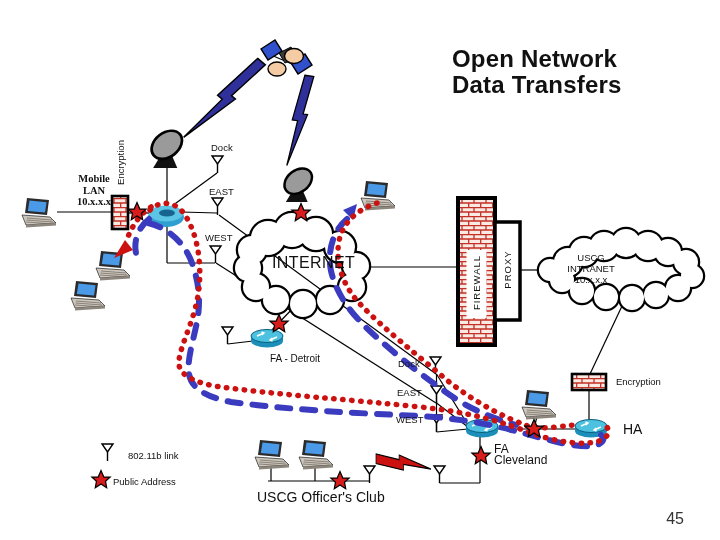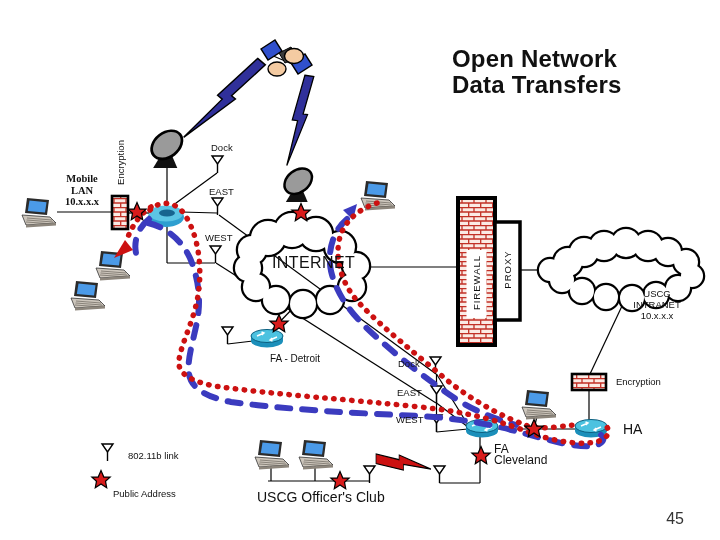--- a/index.html
+++ b/index.html
@@ -4,21 +4,21 @@
 <style>
   html,body{margin:0;padding:0;background:#888;}
   #slide{position:relative;width:720px;height:540px;background:#ffffff;overflow:hidden;
          font-family:"Liberation Sans",sans-serif;color:#111;}
   #art{position:absolute;left:0;top:0;}
   .lbl{position:absolute;font-size:9.5px;line-height:11px;color:#111;white-space:nowrap;}
   .ctr{text-align:center;}
   .rot{transform:rotate(-90deg);transform-origin:center center;text-align:center;}
   .title{position:absolute;left:452px;top:46px;width:240px;font-size:24px;line-height:26px;
          font-weight:bold;letter-spacing:.2px;}
-  .mobile{position:absolute;left:56px;top:173px;width:52px;text-align:center;
+  .mobile{position:absolute;left:68px;top:173px;width:52px;text-align:center;
           font-family:"Liberation Serif",serif;font-weight:bold;font-size:10.5px;line-height:11.5px;}
   .cloudtxt{letter-spacing:.4px;}
   .pagenum{position:absolute;left:650px;top:510px;width:34px;font-size:16px;text-align:right;color:#333;}
 </style>
 </head>
 <body>
 
 <div id="slide">
 
 <svg id="art" width="720" height="540" viewBox="0 0 720 540">
@@ -239,40 +239,40 @@
 
 <div class="lbl" style="left:211px;top:142px;">Dock</div>
 <div class="lbl" style="left:209px;top:186px;">EAST</div>
 <div class="lbl" style="left:205px;top:232px;">WEST</div>
 
 <div class="lbl cloudtxt" style="left:272px;top:257px;font-size:16px;">INTERNET</div>
 
 <div class="lbl rot" style="left:441px;top:277px;width:70px;letter-spacing:1px;">FIREWALL</div>
 <div class="lbl rot" style="left:477px;top:264px;width:60px;letter-spacing:1px;">PROXY</div>
 
-<div class="lbl ctr" style="left:617px;top:252px;width:80px;margin-top:36px;">
+<div class="lbl ctr" style="left:551px;top:252px;width:80px;">
   <div>USCG</div>
   <div>INTRANET</div>
   <div>10.x.x.x</div>
 </div>
 
 <div class="lbl" style="left:240px;top:353px;font-size:10px;padding-left:30px;">FA - Detroit</div>
 
 <div class="lbl" style="left:398px;top:358px;">Dock</div>
 <div class="lbl" style="left:397px;top:387px;">EAST</div>
 <div class="lbl" style="left:396px;top:414px;">WEST</div>
 
 <div class="lbl" style="left:616px;top:376px;">Encryption</div>
 <div class="lbl" style="left:623px;top:424px;font-size:14px;">HA</div>
 
 <div class="lbl" style="left:494px;top:444px;font-size:12px;">
   <div>FA</div>
   <div>Cleveland</div>
 </div>
 
 <div class="lbl" style="left:128px;top:450px;">802.11b link</div>
-<div class="lbl" style="left:113px;top:488px;">Public Address</div>
+<div class="lbl" style="left:113px;top:476px;">Public Address</div>
 
 <div class="lbl" style="left:257px;top:492px;font-size:14px;">USCG Officer's Club</div>
 
 <div class="pagenum">45</div>
 
 </div>
 
 </body></html>

